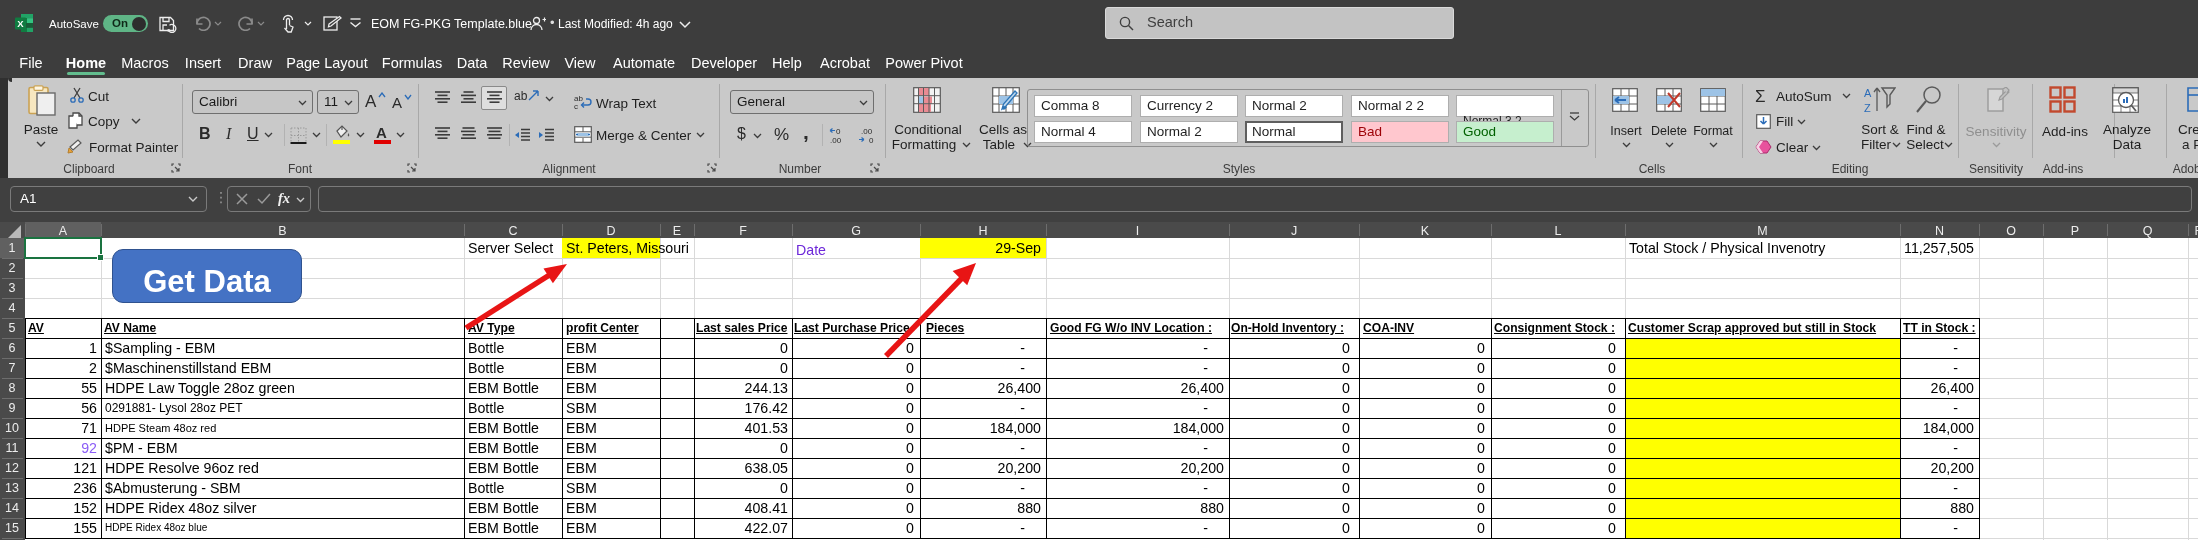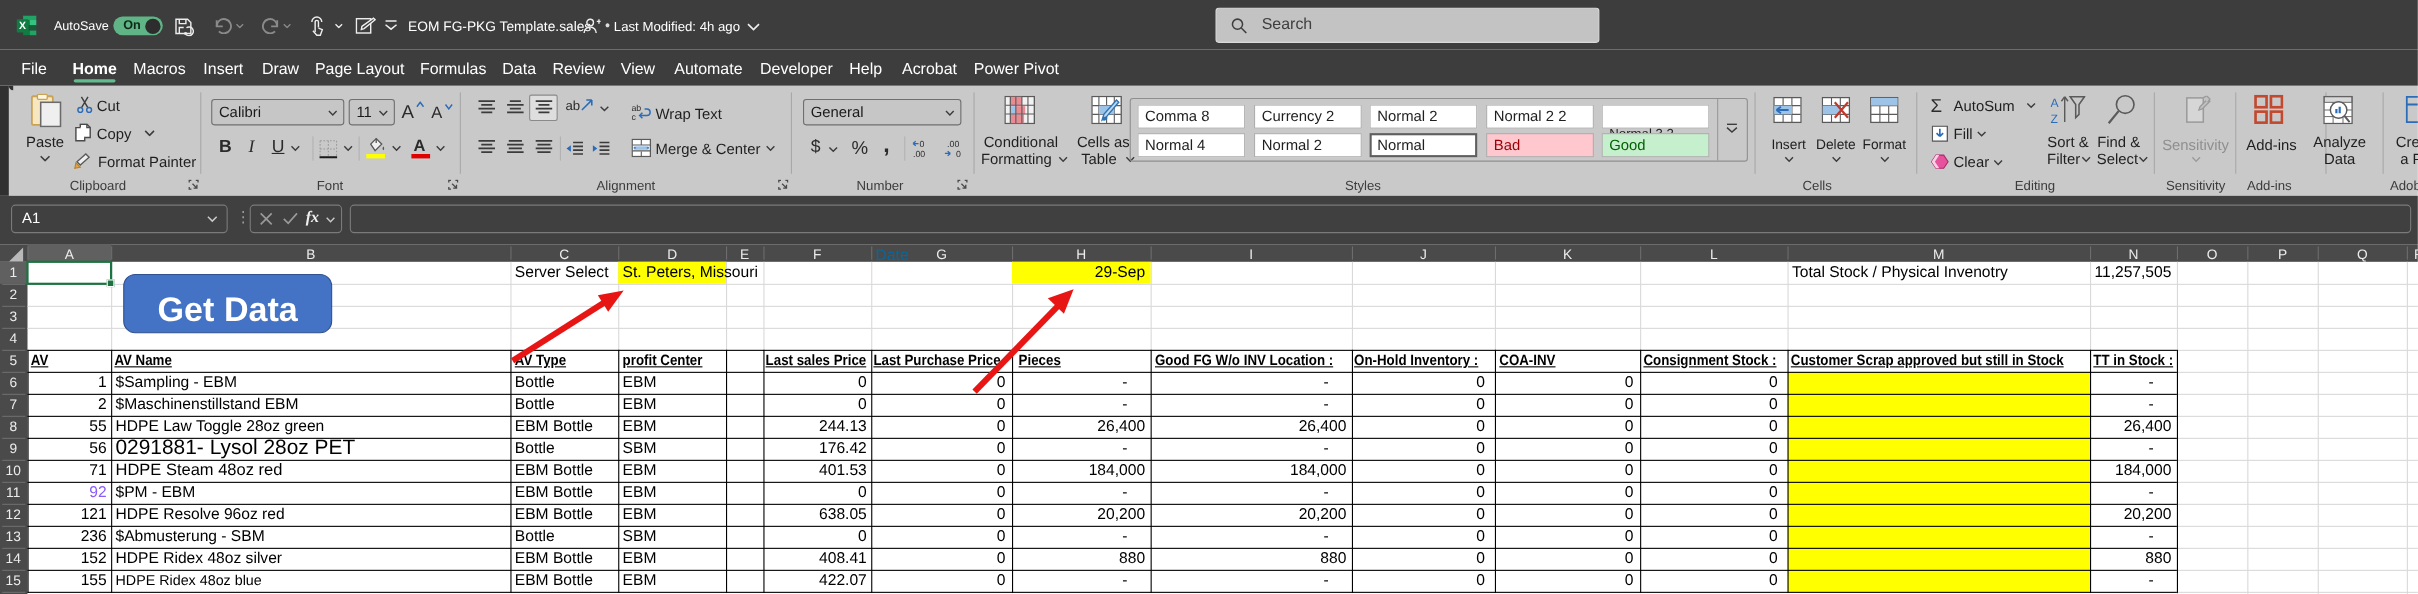--- a/index.html
+++ b/index.html
@@ -51,21 +51,21 @@
       <path d="M1 1 l3 3 3-3"></path>
     </svg>
 <svg class="ab" style="left:323px;top:15px;" width="19" height="17" viewBox="0 0 19 17" fill="none" stroke="#ededed" stroke-width="1.3">
 <rect x="1" y="2" width="13" height="13"></rect>
 <path d="M6 9 L16.5 1.5 18 3 8 11 5.5 11.8 Z" fill="#3d3d3d"></path>
 </svg>
 <svg class="ab" style="left:349px;top:18px;" width="13" height="10" viewBox="0 0 13 10" fill="none" stroke="#ededed" stroke-width="1.4">
 <path d="M1.5 1 h10"></path>
       <path d="M1.5 4.5 l5 4 5-4"></path>
 </svg>
-<div class="tx" style="left:371px;top:17px;font-size:12.5px;color:#fff;">EOM FG-PKG Template.sales</div>
+<div class="tx" style="left:371px;top:17px;font-size:12.5px;color:#fff;">EOM FG-PKG Template.blue</div>
 <svg class="ab" style="left:530px;top:16px;" width="16" height="15" viewBox="0 0 16 15" fill="none" stroke="#ededed" stroke-width="1.3">
 <circle cx="6.5" cy="4.5" r="3"></circle>
 <path d="M1 14 a5.5 5.5 0 0 1 11 0"></path>
 <path d="M12.5 3.5 h4 M14.5 1.5 v4" stroke-width="1.2"></path>
 </svg>
 <div class="tx" style="left:550px;top:15px;font-size:13px;color:#dedede;">•</div>
 <div class="tx" style="left:558px;top:17px;font-size:12px;color:#fff;">Last Modified: 4h ago</div>
 <svg class="ab" style="left:679px;top:21px;" width="12" height="8" viewBox="0 0 12 8" fill="none" stroke="#ededed" stroke-width="1.5">
 <path d="M1 1 l5 5 5-5"></path>
     </svg>
@@ -608,21 +608,21 @@
 <div class="ab" style="left:1229px;top:318px;width:1px;height:221px;background:#000;"></div>
 <div class="ab" style="left:1359px;top:318px;width:1px;height:221px;background:#000;"></div>
 <div class="ab" style="left:1491px;top:318px;width:1px;height:221px;background:#000;"></div>
 <div class="ab" style="left:1625px;top:318px;width:1px;height:221px;background:#000;"></div>
 <div class="ab" style="left:1900px;top:318px;width:1px;height:221px;background:#000;"></div>
 <div class="ab" style="left:1979px;top:318px;width:1px;height:221px;background:#000;"></div>
 <div class="ab" style="left:24px;top:237px;width:78px;height:22px;border:2px solid #1a7340;"></div>
 <div class="ab" style="left:97px;top:254px;width:7px;height:7px;background:#1a7340;border:1px solid #fff;"></div>
 <div class="tx" style="left:468px;top:238px;height:20px;line-height:20px;font-size:14.2px;color:#000;font-weight:normal;">Server Select</div>
 <div class="tx" style="left:566px;top:238px;height:20px;line-height:20px;font-size:14.2px;color:#000;font-weight:normal;">St. Peters, Missouri</div>
-<div class="tx" style="left:796px;top:222px;height:20px;line-height:20px;font-size:14.2px;color:#0369a1;font-weight:normal;">Date</div>
+<div class="tx" style="left:796px;top:240px;height:20px;line-height:20px;font-size:14.2px;color:#6d28d9;font-weight:normal;">Date</div>
 <div class="tx" style="right:1157px;top:238px;height:20px;line-height:20px;font-size:14.2px;color:#000;">29-Sep</div>
 <div class="tx" style="left:1629px;top:238px;height:20px;line-height:20px;font-size:14.2px;color:#000;font-weight:normal;">Total Stock / Physical Invenotry</div>
 <div class="tx" style="right:224px;top:238px;height:20px;line-height:20px;font-size:14.2px;color:#000;">11,257,505</div>
 <div class="tx" style="left:28px;top:318px;height:20px;line-height:20px;font-size:13.6px;color:#000;font-weight:bold;text-decoration:underline;transform:scaleX(0.89);transform-origin:left center;">AV</div>
 <div class="tx" style="left:104px;top:318px;height:20px;line-height:20px;font-size:13.6px;color:#000;font-weight:bold;text-decoration:underline;transform:scaleX(0.89);transform-origin:left center;">AV Name</div>
 <div class="tx" style="left:468px;top:318px;height:20px;line-height:20px;font-size:13.6px;color:#000;font-weight:bold;text-decoration:underline;transform:scaleX(0.89);transform-origin:left center;">AV Type</div>
 <div class="tx" style="left:566px;top:318px;height:20px;line-height:20px;font-size:13.6px;color:#000;font-weight:bold;text-decoration:underline;transform:scaleX(0.89);transform-origin:left center;">profit Center</div>
 <div class="tx" style="left:696px;top:318px;height:20px;line-height:20px;font-size:13.6px;color:#000;font-weight:bold;text-decoration:underline;transform:scaleX(0.89);transform-origin:left center;">Last sales Price</div>
 <div class="tx" style="left:794px;top:318px;height:20px;line-height:20px;font-size:13.6px;color:#000;font-weight:bold;text-decoration:underline;transform:scaleX(0.89);transform-origin:left center;">Last Purchase Price</div>
 <div class="tx" style="left:926px;top:318px;height:20px;line-height:20px;font-size:13.6px;color:#000;font-weight:bold;text-decoration:underline;transform:scaleX(0.89);transform-origin:left center;">Pieces</div>
@@ -662,33 +662,33 @@
 <div class="tx" style="left:566px;top:378px;height:20px;line-height:20px;font-size:14.2px;color:#000;font-weight:normal;">EBM</div>
 <div class="tx" style="right:1410px;top:378px;height:20px;line-height:20px;font-size:14.2px;color:#000;">244.13</div>
 <div class="tx" style="right:1284px;top:378px;height:20px;line-height:20px;font-size:14.2px;color:#000;">0</div>
 <div class="tx" style="right:1157px;top:378px;height:20px;line-height:20px;font-size:14.2px;color:#000;">26,400</div>
 <div class="tx" style="right:974px;top:378px;height:20px;line-height:20px;font-size:14.2px;color:#000;">26,400</div>
 <div class="tx" style="right:848px;top:378px;height:20px;line-height:20px;font-size:14.2px;color:#000;">0</div>
 <div class="tx" style="right:713px;top:378px;height:20px;line-height:20px;font-size:14.2px;color:#000;">0</div>
 <div class="tx" style="right:582px;top:378px;height:20px;line-height:20px;font-size:14.2px;color:#000;">0</div>
 <div class="tx" style="right:224px;top:378px;height:20px;line-height:20px;font-size:14.2px;color:#000;">26,400</div>
 <div class="tx" style="right:2101px;top:398px;height:20px;line-height:20px;font-size:14.2px;color:#000;">56</div>
-<div class="tx" style="left:105px;top:398px;height:20px;line-height:20px;font-size:19px;color:#000;font-weight:normal;">0291881- Lysol 28oz PET</div>
+<div class="tx" style="left:105px;top:398px;height:20px;line-height:20px;font-size:12px;color:#000;font-weight:normal;">0291881- Lysol 28oz PET</div>
 <div class="tx" style="left:468px;top:398px;height:20px;line-height:20px;font-size:14.2px;color:#000;font-weight:normal;">Bottle</div>
 <div class="tx" style="left:566px;top:398px;height:20px;line-height:20px;font-size:14.2px;color:#000;font-weight:normal;">SBM</div>
 <div class="tx" style="right:1410px;top:398px;height:20px;line-height:20px;font-size:14.2px;color:#000;">176.42</div>
 <div class="tx" style="right:1284px;top:398px;height:20px;line-height:20px;font-size:14.2px;color:#000;">0</div>
 <div class="tx" style="right:1173px;top:398px;height:20px;line-height:20px;font-size:14.2px;color:#000;">-</div>
 <div class="tx" style="right:990px;top:398px;height:20px;line-height:20px;font-size:14.2px;color:#000;">-</div>
 <div class="tx" style="right:848px;top:398px;height:20px;line-height:20px;font-size:14.2px;color:#000;">0</div>
 <div class="tx" style="right:713px;top:398px;height:20px;line-height:20px;font-size:14.2px;color:#000;">0</div>
 <div class="tx" style="right:582px;top:398px;height:20px;line-height:20px;font-size:14.2px;color:#000;">0</div>
 <div class="tx" style="right:240px;top:398px;height:20px;line-height:20px;font-size:14.2px;color:#000;">-</div>
 <div class="tx" style="right:2101px;top:418px;height:20px;line-height:20px;font-size:14.2px;color:#000;">71</div>
-<div class="tx" style="left:105px;top:418px;height:20px;line-height:20px;font-size:15px;color:#000;font-weight:normal;">HDPE Steam 48oz red</div>
+<div class="tx" style="left:105px;top:418px;height:20px;line-height:20px;font-size:11px;color:#000;font-weight:normal;">HDPE Steam 48oz red</div>
 <div class="tx" style="left:468px;top:418px;height:20px;line-height:20px;font-size:14.2px;color:#000;font-weight:normal;">EBM Bottle</div>
 <div class="tx" style="left:566px;top:418px;height:20px;line-height:20px;font-size:14.2px;color:#000;font-weight:normal;">EBM</div>
 <div class="tx" style="right:1410px;top:418px;height:20px;line-height:20px;font-size:14.2px;color:#000;">401.53</div>
 <div class="tx" style="right:1284px;top:418px;height:20px;line-height:20px;font-size:14.2px;color:#000;">0</div>
 <div class="tx" style="right:1157px;top:418px;height:20px;line-height:20px;font-size:14.2px;color:#000;">184,000</div>
 <div class="tx" style="right:974px;top:418px;height:20px;line-height:20px;font-size:14.2px;color:#000;">184,000</div>
 <div class="tx" style="right:848px;top:418px;height:20px;line-height:20px;font-size:14.2px;color:#000;">0</div>
 <div class="tx" style="right:713px;top:418px;height:20px;line-height:20px;font-size:14.2px;color:#000;">0</div>
 <div class="tx" style="right:582px;top:418px;height:20px;line-height:20px;font-size:14.2px;color:#000;">0</div>
 <div class="tx" style="right:224px;top:418px;height:20px;line-height:20px;font-size:14.2px;color:#000;">184,000</div>
@@ -734,21 +734,21 @@
 <div class="tx" style="left:566px;top:498px;height:20px;line-height:20px;font-size:14.2px;color:#000;font-weight:normal;">EBM</div>
 <div class="tx" style="right:1410px;top:498px;height:20px;line-height:20px;font-size:14.2px;color:#000;">408.41</div>
 <div class="tx" style="right:1284px;top:498px;height:20px;line-height:20px;font-size:14.2px;color:#000;">0</div>
 <div class="tx" style="right:1157px;top:498px;height:20px;line-height:20px;font-size:14.2px;color:#000;">880</div>
 <div class="tx" style="right:974px;top:498px;height:20px;line-height:20px;font-size:14.2px;color:#000;">880</div>
 <div class="tx" style="right:848px;top:498px;height:20px;line-height:20px;font-size:14.2px;color:#000;">0</div>
 <div class="tx" style="right:713px;top:498px;height:20px;line-height:20px;font-size:14.2px;color:#000;">0</div>
 <div class="tx" style="right:582px;top:498px;height:20px;line-height:20px;font-size:14.2px;color:#000;">0</div>
 <div class="tx" style="right:224px;top:498px;height:20px;line-height:20px;font-size:14.2px;color:#000;">880</div>
 <div class="tx" style="right:2101px;top:518px;height:20px;line-height:20px;font-size:14.2px;color:#000;">155</div>
-<div class="tx" style="left:105px;top:518px;height:20px;line-height:20px;font-size:13px;color:#000;font-weight:normal;">HDPE Ridex 48oz blue</div>
+<div class="tx" style="left:105px;top:518px;height:20px;line-height:20px;font-size:10px;color:#000;font-weight:normal;">HDPE Ridex 48oz blue</div>
 <div class="tx" style="left:468px;top:518px;height:20px;line-height:20px;font-size:14.2px;color:#000;font-weight:normal;">EBM Bottle</div>
 <div class="tx" style="left:566px;top:518px;height:20px;line-height:20px;font-size:14.2px;color:#000;font-weight:normal;">EBM</div>
 <div class="tx" style="right:1410px;top:518px;height:20px;line-height:20px;font-size:14.2px;color:#000;">422.07</div>
 <div class="tx" style="right:1284px;top:518px;height:20px;line-height:20px;font-size:14.2px;color:#000;">0</div>
 <div class="tx" style="right:1173px;top:518px;height:20px;line-height:20px;font-size:14.2px;color:#000;">-</div>
 <div class="tx" style="right:990px;top:518px;height:20px;line-height:20px;font-size:14.2px;color:#000;">-</div>
 <div class="tx" style="right:848px;top:518px;height:20px;line-height:20px;font-size:14.2px;color:#000;">0</div>
 <div class="tx" style="right:713px;top:518px;height:20px;line-height:20px;font-size:14.2px;color:#000;">0</div>
 <div class="tx" style="right:582px;top:518px;height:20px;line-height:20px;font-size:14.2px;color:#000;">0</div>
 <div class="tx" style="right:240px;top:518px;height:20px;line-height:20px;font-size:14.2px;color:#000;">-</div>

